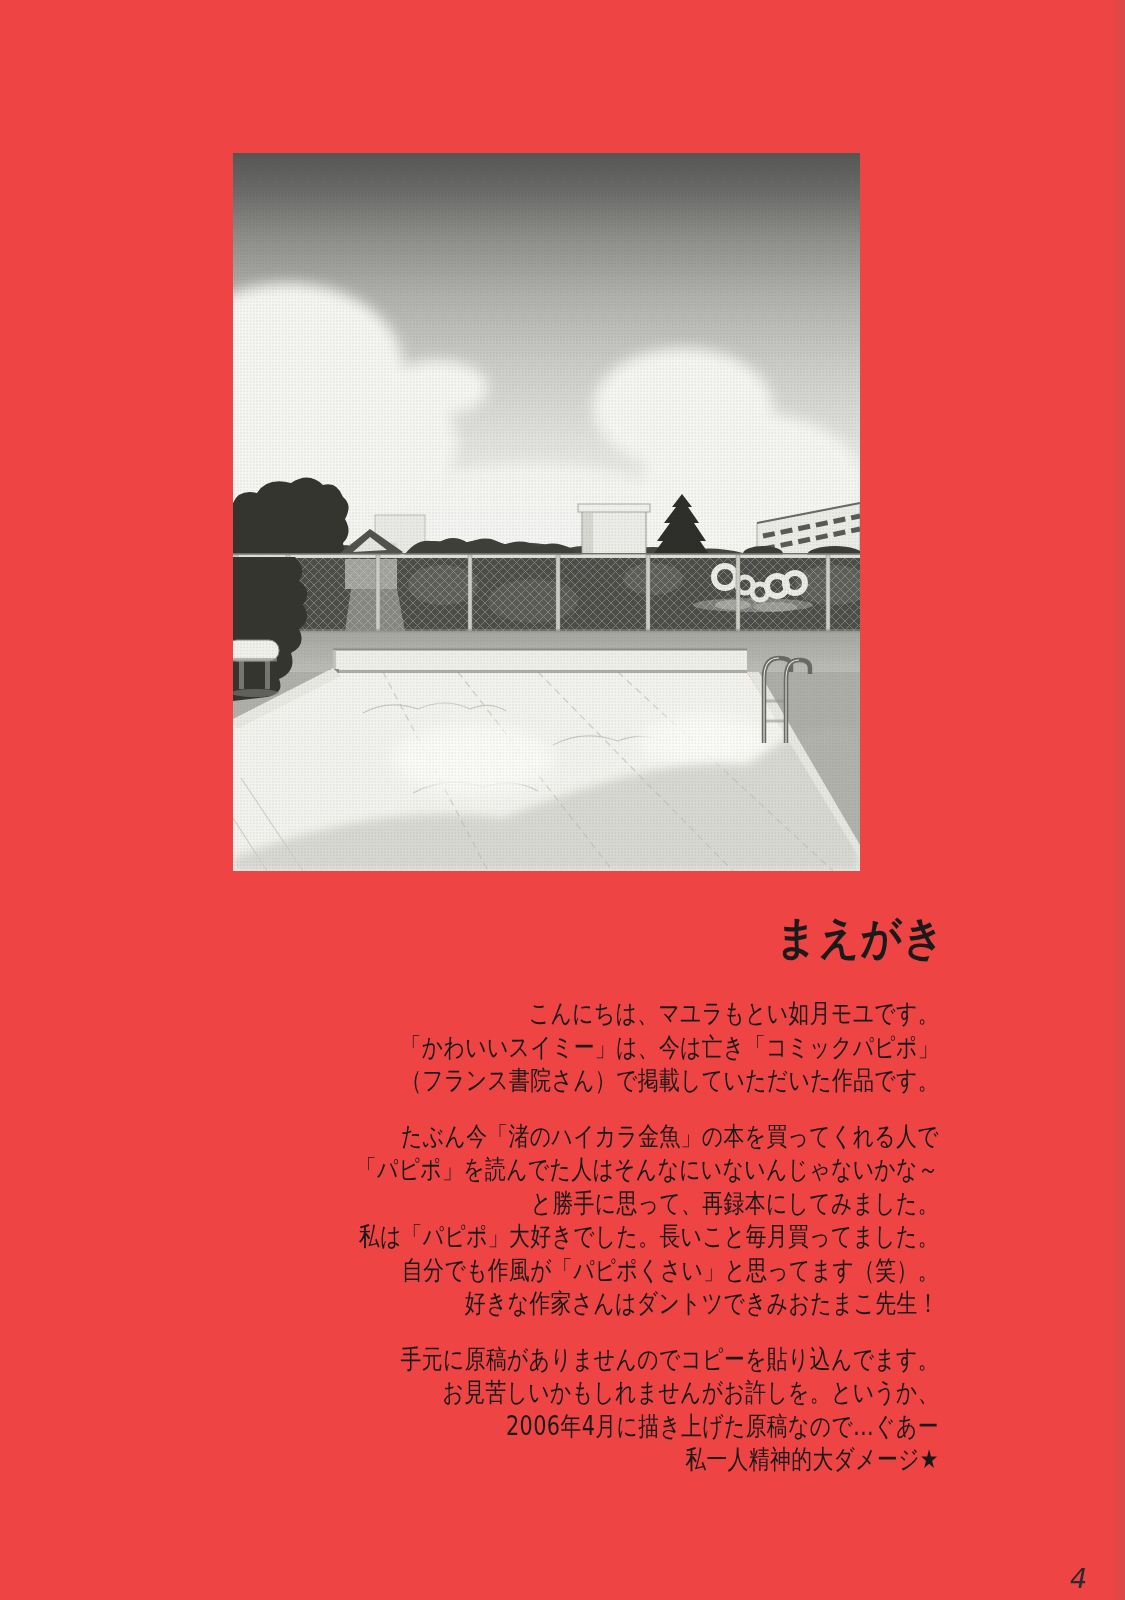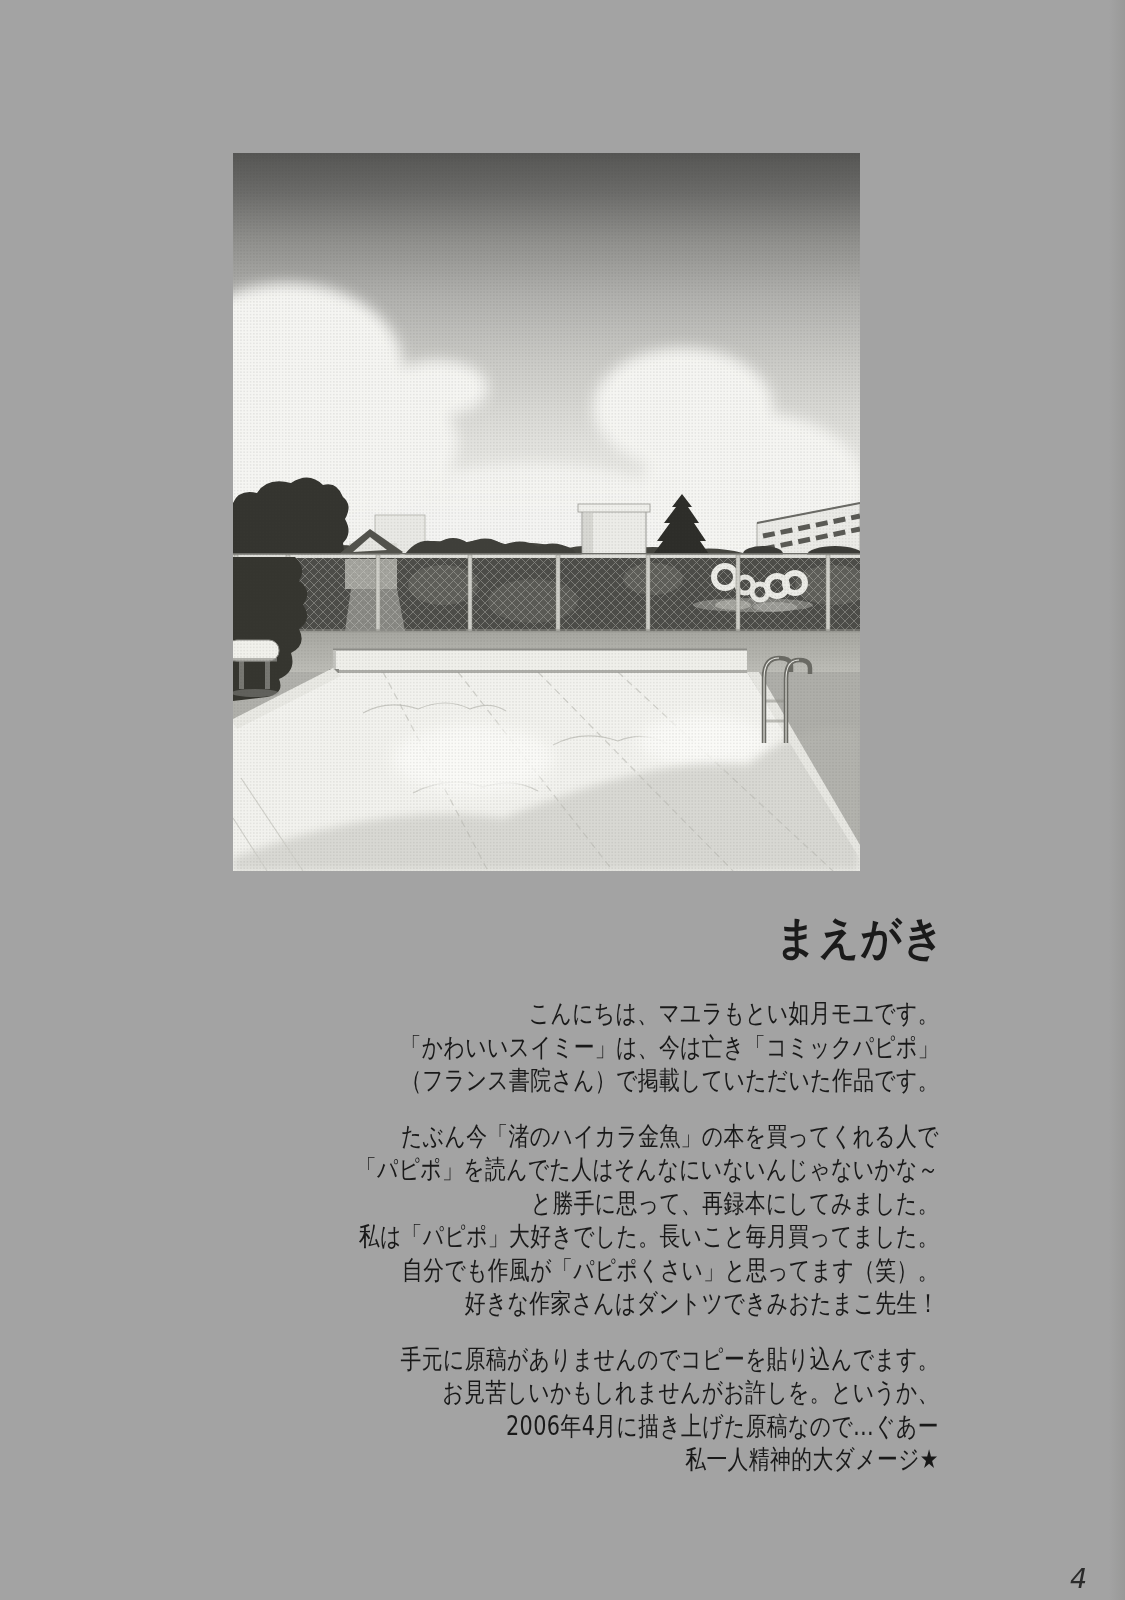--- a/index.html
+++ b/index.html
@@ -1,18 +1,18 @@
 <!DOCTYPE html>
 <html><head>
 <meta charset="utf-8">
 <style>
   html,body { margin:0; padding:0; background:#d9d8d4; }
   .page {
     position:relative; width:1125px; height:1600px;
-    background:#a3a3a3; overflow:hidden;
+    background:#ef4444; overflow:hidden;
     font-family:"DejaVu Sans","Liberation Sans",sans-serif;
     color:#1c1c1c;
   }
   .scan-edge {
     position:absolute; top:0; right:0; width:16px; height:100%;
     background:linear-gradient(to right, rgba(100,100,95,0), rgba(100,100,95,0.16));
     pointer-events:none;
   }
   .illustration {
     position:absolute; left:233px; top:153px; width:627px; height:718px; margin:0;

